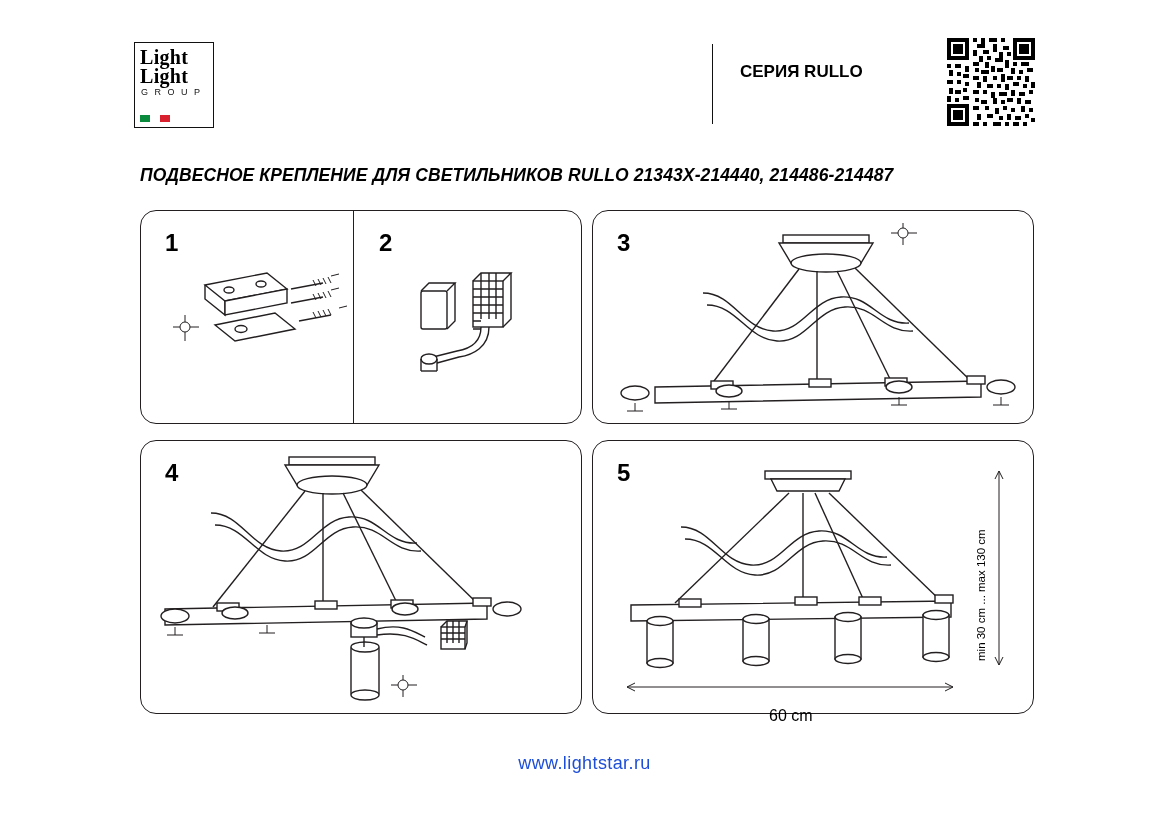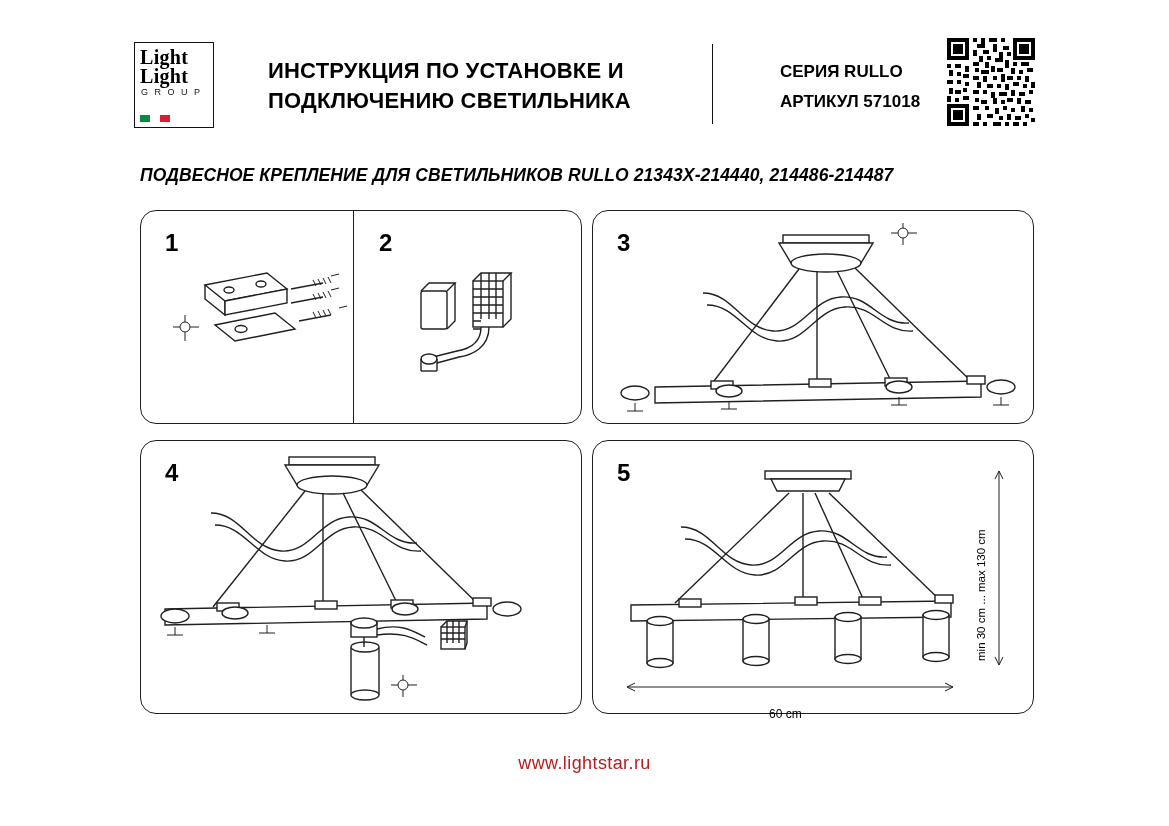--- a/index.html
+++ b/index.html
@@ -38,21 +38,21 @@
 
   .title-main{
     position:absolute;left:268px;top:56px;width:420px;
     font-size:22px;font-weight:bold;line-height:30px;letter-spacing:.2px;
     text-transform:uppercase;
   }
   .divider-v{
     position:absolute;left:712px;top:44px;width:1px;height:80px;background:#111;
   }
   .series-block{
-    position:absolute;left:780px;top:57px;width:190px;
+    position:absolute;left:740px;top:57px;width:190px;
     font-size:17px;font-weight:bold;line-height:30px;text-transform:uppercase;
   }
   .qr{
     position:absolute;right:132px;top:36px;width:92px;height:92px;
   }
 
   .subtitle{
     position:absolute;left:140px;top:165px;width:900px;
     font-size:17.5px;font-weight:bold;letter-spacing:.1px;text-transform:uppercase;font-style:italic;
   }
@@ -68,21 +68,21 @@
     position:absolute;background:#231f20;width:1.4px;
   }
 
   .p12{left:140px;top:210px;width:440px;height:212px;}
   .p3{left:592px;top:210px;width:440px;height:212px;}
   .p4{left:140px;top:440px;width:440px;height:272px;}
   .p5{left:592px;top:440px;width:440px;height:272px;}
 
   .footer{
     position:absolute;left:0;top:753px;width:1169px;text-align:center;
-    font-size:18px;letter-spacing:.4px;color:#b91c1c;
+    font-size:18px;letter-spacing:.4px;color:#1d4ed8;
   }
 
   svg{display:block;}
   .ln{fill:none;stroke:#231f20;stroke-width:1.4;}
   .ln-t{fill:none;stroke:#231f20;stroke-width:1;}
   .fl{fill:#231f20;}
 </style>
 </head>
 <body>
 
@@ -92,27 +92,25 @@
     <div class="logo-text">Light</div>
     <div class="logo-text" style="padding-top:0">Light</div>
     <div class="logo-sub">G R O U P</div>
     <div class="logo-flag">
         <i></i>
         <i></i>
         <i></i>
       </div>
   </div>
 
-  <div class="title-main">Инструкция по установке и подключению светильника</div>
 
   <div class="divider-v"></div>
 
   <div class="series-block">
     <div>Серия RULLO</div>
-    <div>Артикул 571018</div>
   </div>
 
   <svg class="qr" viewBox="0 0 46 46" shape-rendering="crispEdges">
     <rect width="46" height="46" fill="#fff"></rect>
     <g fill="#000">
       <rect x="1" y="1" width="11" height="11"></rect>
         <rect x="3" y="3" width="7" height="7" fill="#fff"></rect>
         <rect x="4" y="4" width="5" height="5"></rect>
       <rect x="34" y="1" width="11" height="11"></rect>
         <rect x="36" y="3" width="7" height="7" fill="#fff"></rect>
@@ -413,19 +411,19 @@
         <path d="M24 236 L350 236"></path>
         <path d="M24 236 l8 -4 M24 236 l8 4 M350 236 l-8 -4 M350 236 l-8 4" class="fl" stroke="#231f20"></path>
       </g>
 
       <g class="ln-t">
         <path d="M396 20 L396 214"></path>
         <path d="M396 20 l-4 8 M396 20 l4 8 M396 214 l-4 -8 M396 214 l4 -8"></path>
       </g>
     </svg>
 
-    <div style="position:absolute;left:176px;top:266px;font-size:12px;">60 cm</div>
+    <div style="position:absolute;left:176px;top:266px;font-size:16px;">60 cm</div>
     <div style="position:absolute;left:378px;top:60px;width:20px;height:160px;transform:rotate(180deg);writing-mode:vertical-rl;font-size:11.5px;line-height:20px;">min 30 cm ... max 130 cm</div>
   </div>
 
   <div class="footer">www.lightstar.ru</div>
 
 </div>
 
 </body></html>

